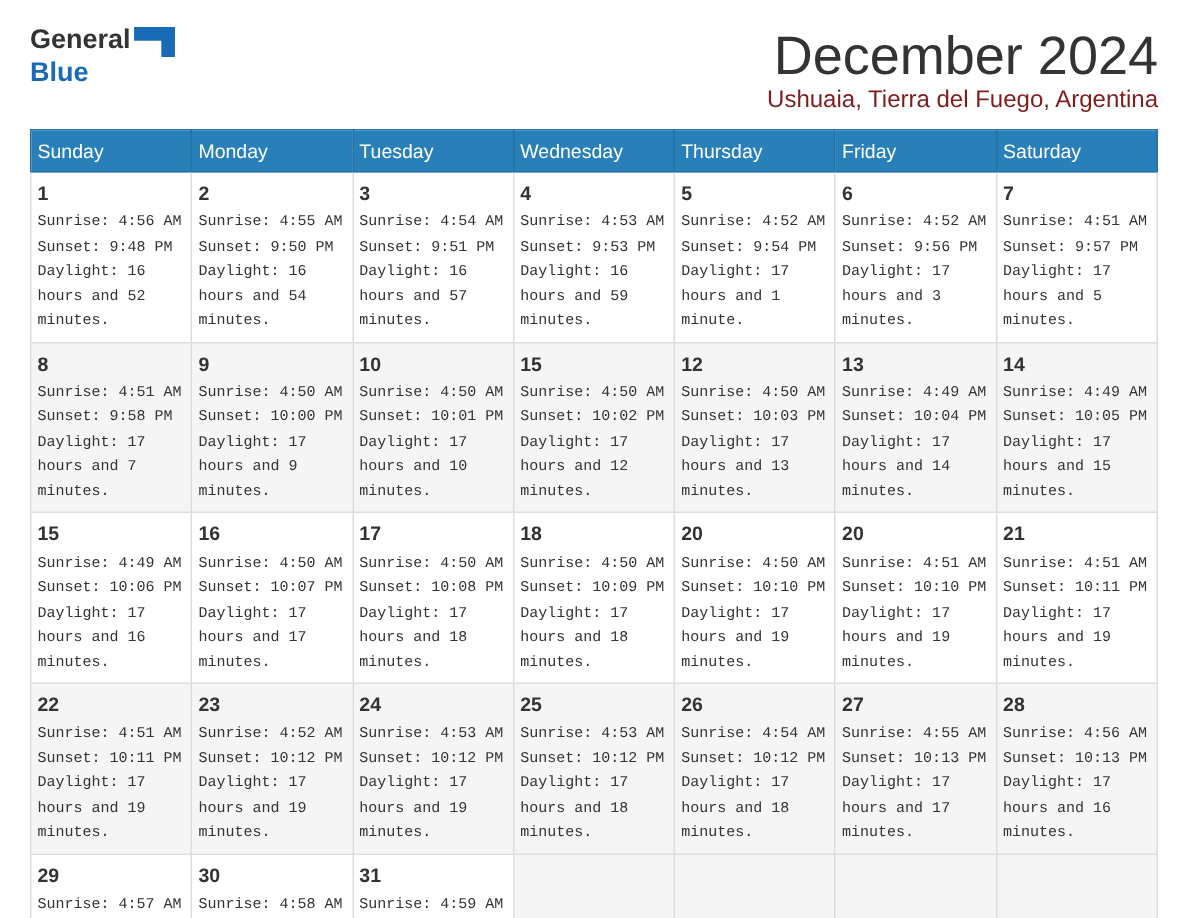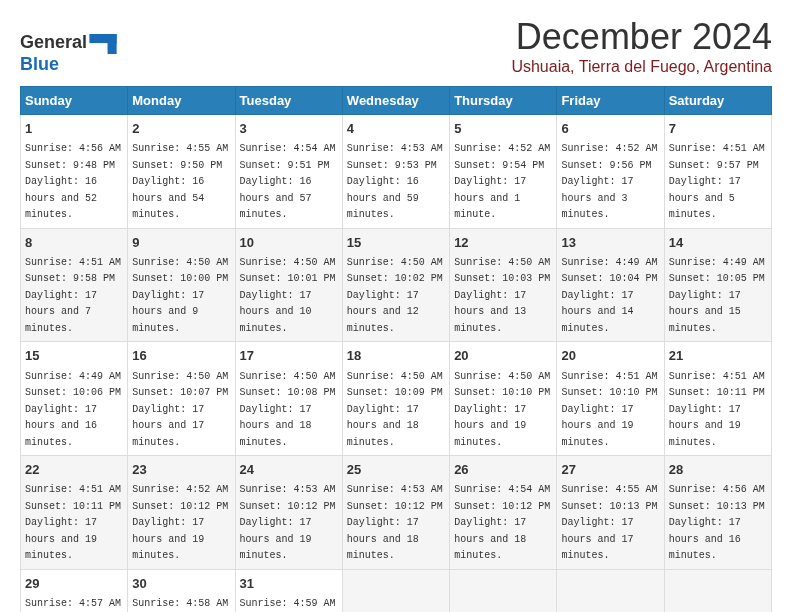--- a/index.html
+++ b/index.html
@@ -22,21 +22,20 @@
       align-items: flex-start;
     }
     .logo-icon {
       width: 28px;
       height: 20px;
     }
     .logo-row {
       display: flex;
       align-items: flex-end;
       gap: 4px;
-      margin-top: 16px;
     }
     .title-area {
       text-align: right;
     }
     .month-title {
       font-size: 36px;
       font-weight: normal;
       color: #333;
     }
     .subtitle {
@@ -47,21 +46,21 @@
       width: 100%;
       border-collapse: collapse;
       font-size: 10.5px;
     }
     .calendar thead tr th {
       background-color: #2980b9;
       color: #fff;
       padding: 6px 4px;
       text-align: left;
       font-size: 13px;
-      font-weight: bold;
+      font-weight: normal;
       border: 1px solid #2471a3;
     }
     .calendar tbody tr td {
       vertical-align: top;
       padding: 5px 4px;
       border: 1px solid #ddd;
       min-height: 70px;
       width: 14.28%;
       background: #fff;
       color: #333;

